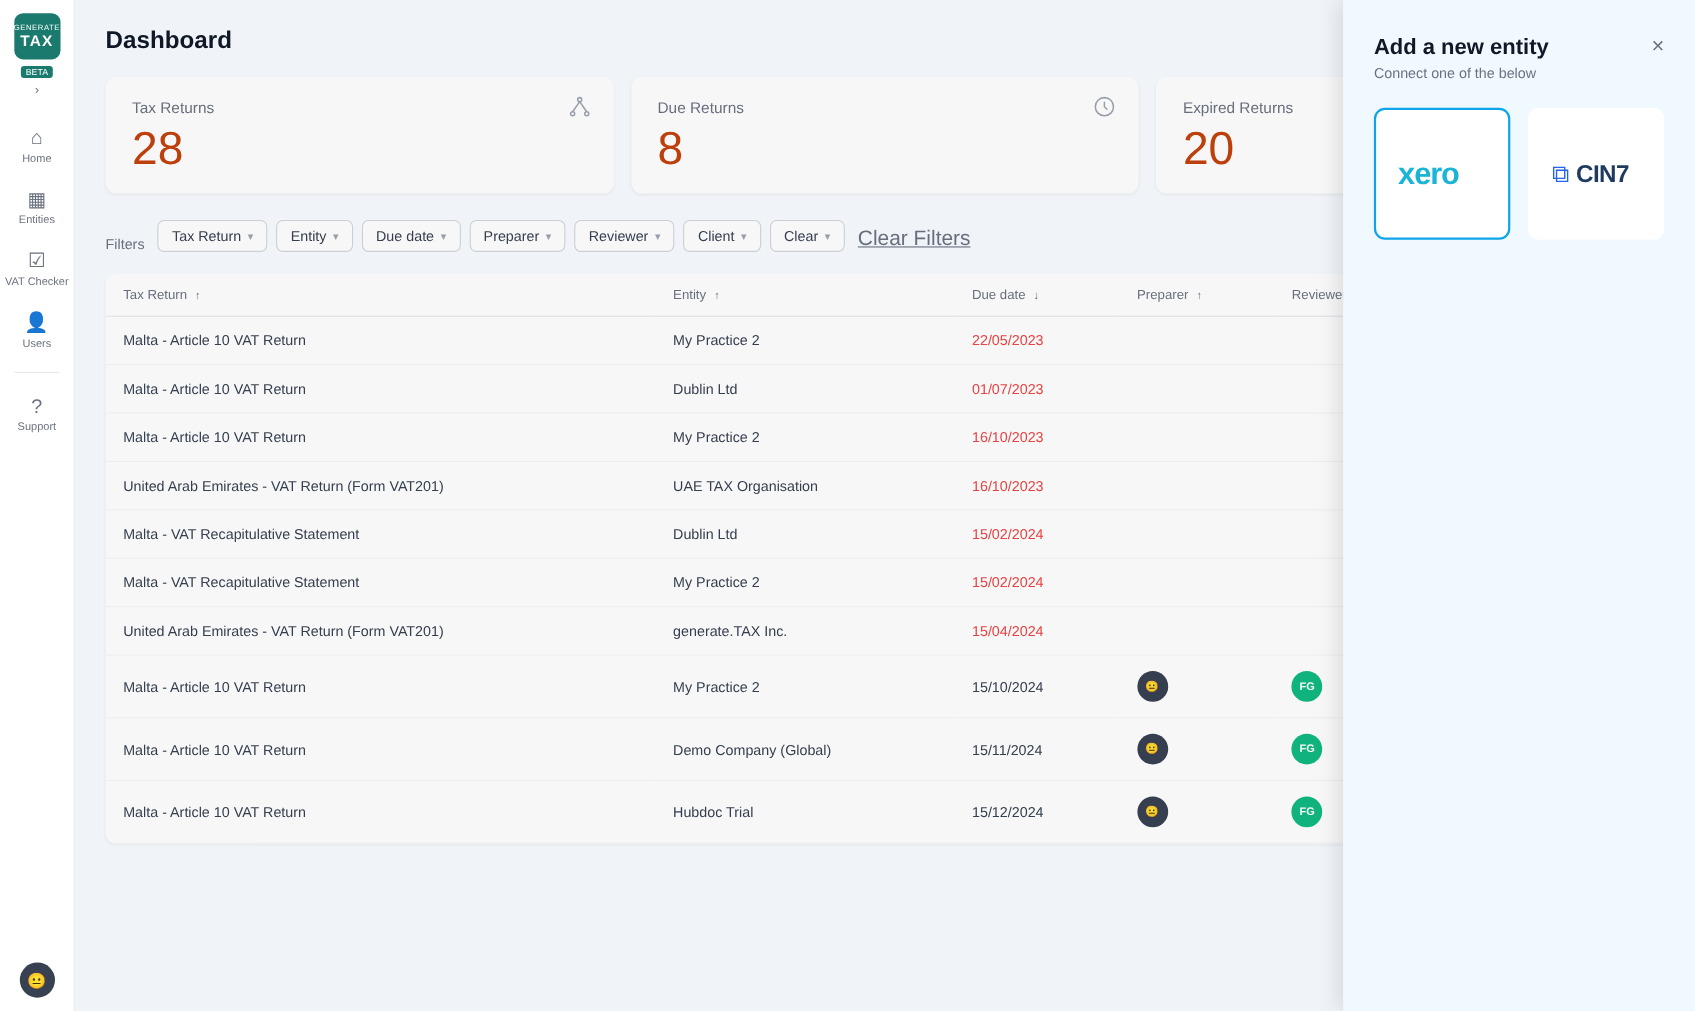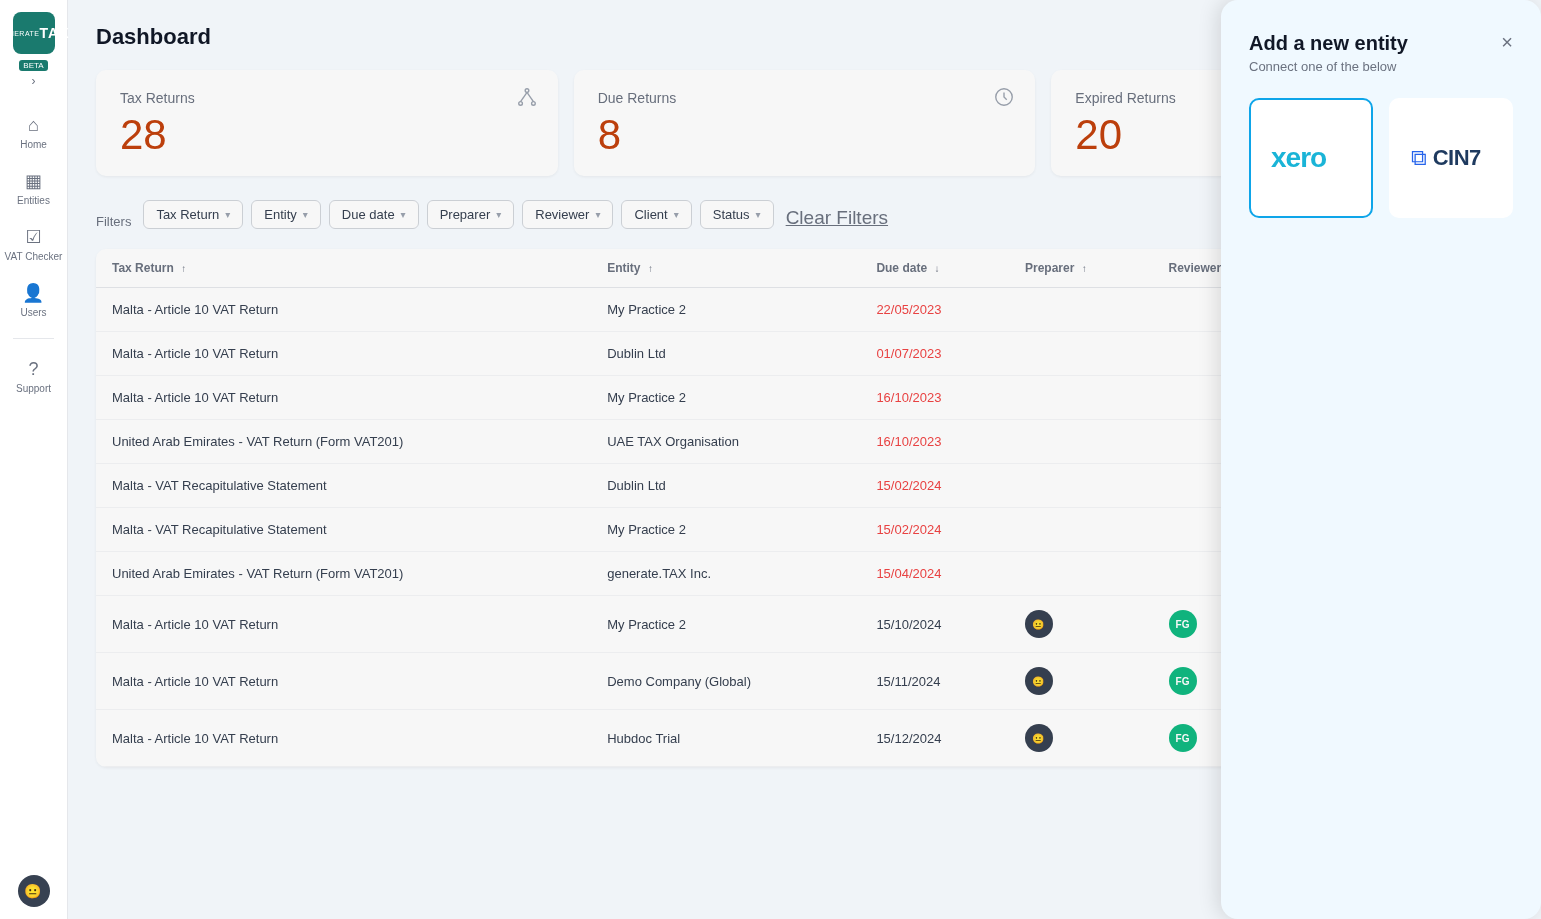--- a/index.html
+++ b/index.html
@@ -16,21 +16,21 @@
       border-right: 1px solid #e5e7eb;
       flex-shrink: 0;
       z-index: 10;
     }
     .sidebar-logo {
       width: 42px;
       height: 42px;
       background: #1a7a6e;
       border-radius: 8px;
       display: flex;
-      flex-direction: row;
+      flex-direction: column;
       align-items: center;
       justify-content: center;
       margin-bottom: 4px;
     }
     .logo-generate {
       color: #fff;
       font-size: 7px;
       letter-spacing: 0.5px;
       text-transform: uppercase;
     }
@@ -189,21 +189,21 @@
       overflow: hidden;
     }
     table {
       width: 100%;
       border-collapse: collapse;
     }
     thead th {
       padding: 12px 16px;
       text-align: left;
       font-size: 12px;
-      font-weight: 700;
+      font-weight: 400;
       color: #6b7280;
       border-bottom: 1px solid #e5e7eb;
       white-space: nowrap;
     }
     th .sort-icon { margin-left: 4px; font-size: 10px; }
     tbody tr {
       border-bottom: 1px solid #f3f4f6;
       transition: background 0.1s;
     }
     tbody td {
@@ -231,21 +231,20 @@
     .side-panel {
       position: fixed;
       top: 0;
       right: 0;
       width: 320px;
       height: 919px;
       background: #f0f9ff;
       box-shadow: -4px 0 20px rgba(0,0,0,0.12);
       z-index: 30;
       padding: 32px 28px;
-      border-radius: 17px;
     }
     .panel-header {
       display: flex;
       align-items: flex-start;
       justify-content: space-between;
       margin-bottom: 24px;
     }
     .panel-title {
       font-size: 20px;
       font-weight: 600;
@@ -406,21 +405,21 @@
       </button>
       <button class="filter-btn">
         <span>Reviewer</span>
         <span class="chevron">▾</span>
       </button>
       <button class="filter-btn">
         <span>Client</span>
         <span class="chevron">▾</span>
       </button>
       <button class="filter-btn">
-        <span>Status</span>
+        <span>Clear</span>
         <span class="chevron">▾</span>
       </button>
       <span class="clear-filters">Clear Filters</span>
     </div>
 
     <div class="table-container">
       <table>
         <thead>
           <tr>
             <th>Tax Return <span class="sort-icon">↑</span></th>

